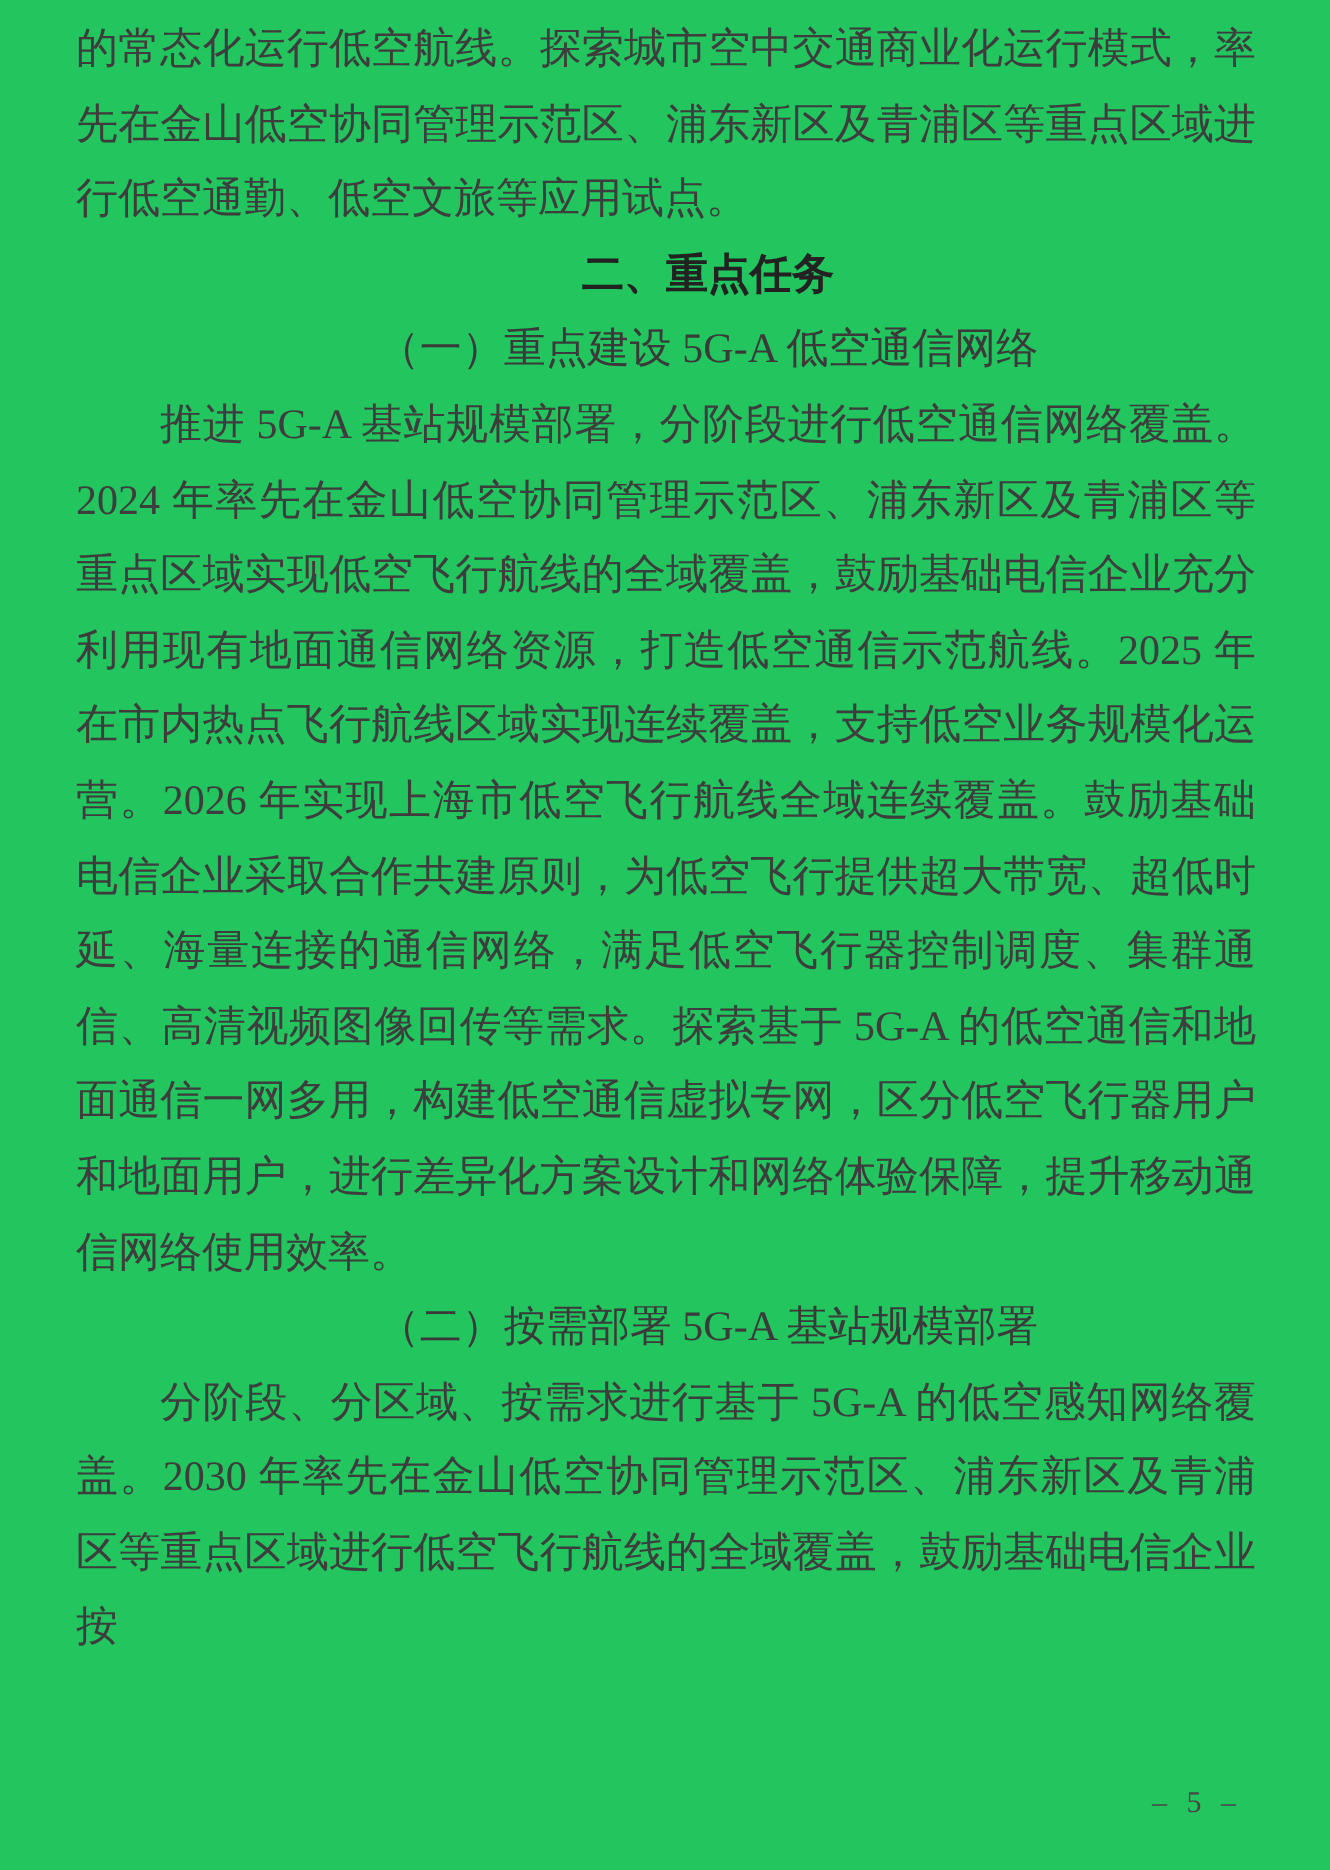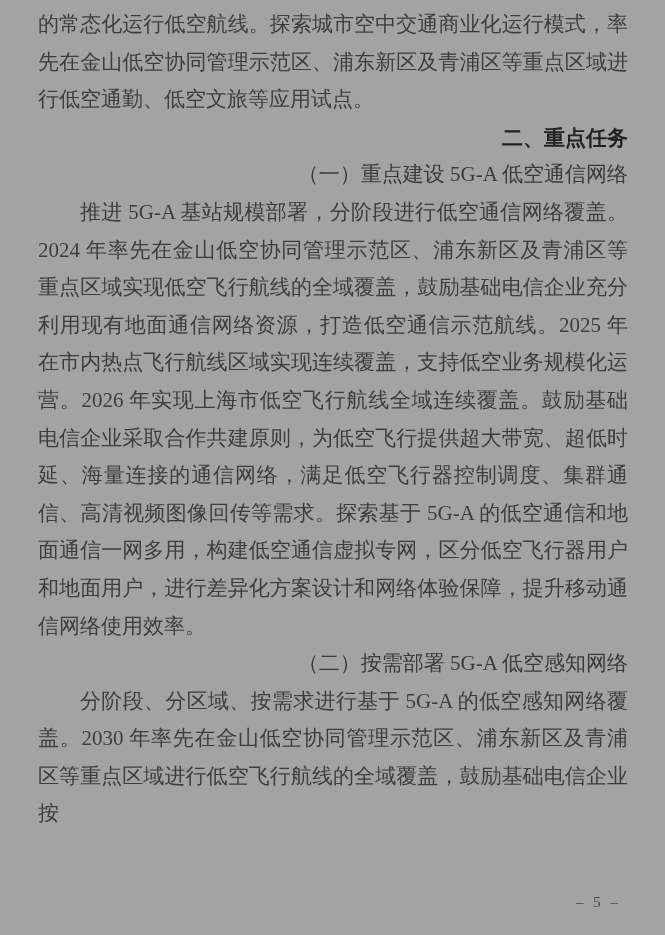--- a/index.html
+++ b/index.html
@@ -4,21 +4,21 @@
 <style>
   html, body {
     margin: 0;
     padding: 0;
     background: #ffffff;
   }
   .page {
     position: relative;
     width: 665px;
     height: 935px;
-    background: #a3a3a3;
+    background: #22c55e;
     overflow: hidden;
     font-family: "Liberation Serif", "DejaVu Serif", serif;
     color: #3d3d3d;
   }
   .content {
     position: absolute;
     left: 38px;
     top: 6px;
     width: 590px;
     font-size: 21px;
@@ -31,42 +31,42 @@
     padding: 0;
     text-indent: 2em;
   }
   .content p.no-indent {
     text-indent: 0;
   }
   .content p.h1 {
     font-family: "Liberation Sans", "DejaVu Sans", sans-serif;
     font-weight: 700;
     color: #222222;
-    text-align: right;
+    text-align: center;
   }
   .content p.h2 {
     color: #3a3a3a;
-    text-align: right;
+    text-align: center;
   }
   .page-number {
     position: absolute;
     right: 44px;
     bottom: 24px;
     font-size: 15px;
     letter-spacing: 3px;
     color: #474747;
     font-family: "Liberation Serif", "DejaVu Serif", serif;
   }
 </style>
 </head>
 <body>
 
 <div class="page">
   <div class="content">
     <p class="no-indent">的常态化运行低空航线。探索城市空中交通商业化运行模式，率先在金山低空协同管理示范区、浦东新区及青浦区等重点区域进行低空通勤、低空文旅等应用试点。</p>
     <p class="h1">二、重点任务</p>
     <p class="h2">（一）重点建设 5G-A 低空通信网络</p>
     <p>推进 5G-A 基站规模部署，分阶段进行低空通信网络覆盖。2024 年率先在金山低空协同管理示范区、浦东新区及青浦区等重点区域实现低空飞行航线的全域覆盖，鼓励基础电信企业充分利用现有地面通信网络资源，打造低空通信示范航线。2025 年在市内热点飞行航线区域实现连续覆盖，支持低空业务规模化运营。2026 年实现上海市低空飞行航线全域连续覆盖。鼓励基础电信企业采取合作共建原则，为低空飞行提供超大带宽、超低时延、海量连接的通信网络，满足低空飞行器控制调度、集群通信、高清视频图像回传等需求。探索基于 5G-A 的低空通信和地面通信一网多用，构建低空通信虚拟专网，区分低空飞行器用户和地面用户，进行差异化方案设计和网络体验保障，提升移动通信网络使用效率。</p>
-    <p class="h2">（二）按需部署 5G-A 低空感知网络</p>
+    <p class="h2">（二）按需部署 5G-A 基站规模部署</p>
     <p>分阶段、分区域、按需求进行基于 5G-A 的低空感知网络覆盖。2030 年率先在金山低空协同管理示范区、浦东新区及青浦区等重点区域进行低空飞行航线的全域覆盖，鼓励基础电信企业按</p>
   </div>
   <div class="page-number">– 5 –</div>
 </div>
 
 </body></html>

